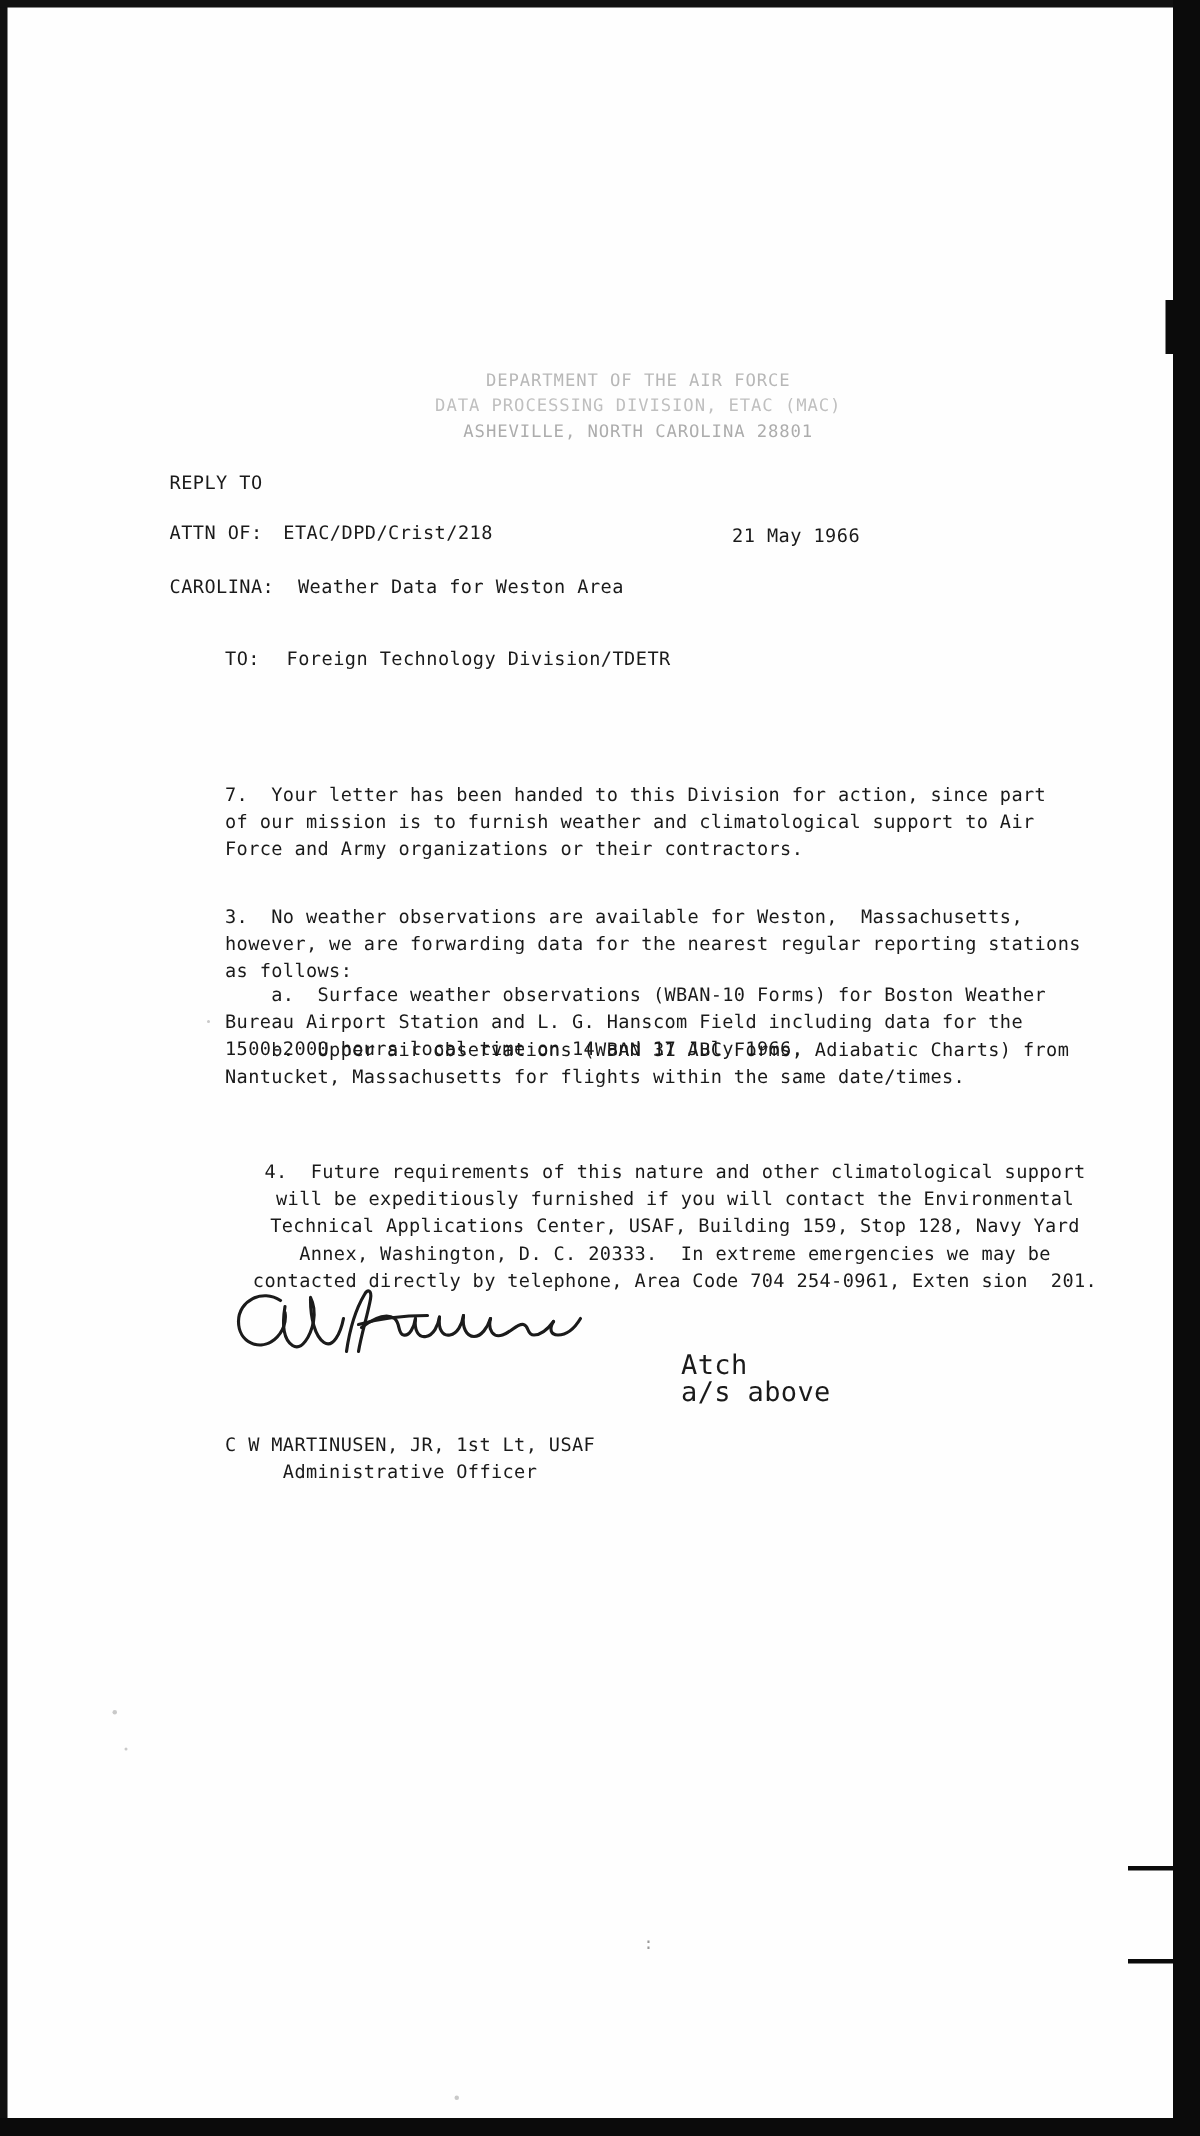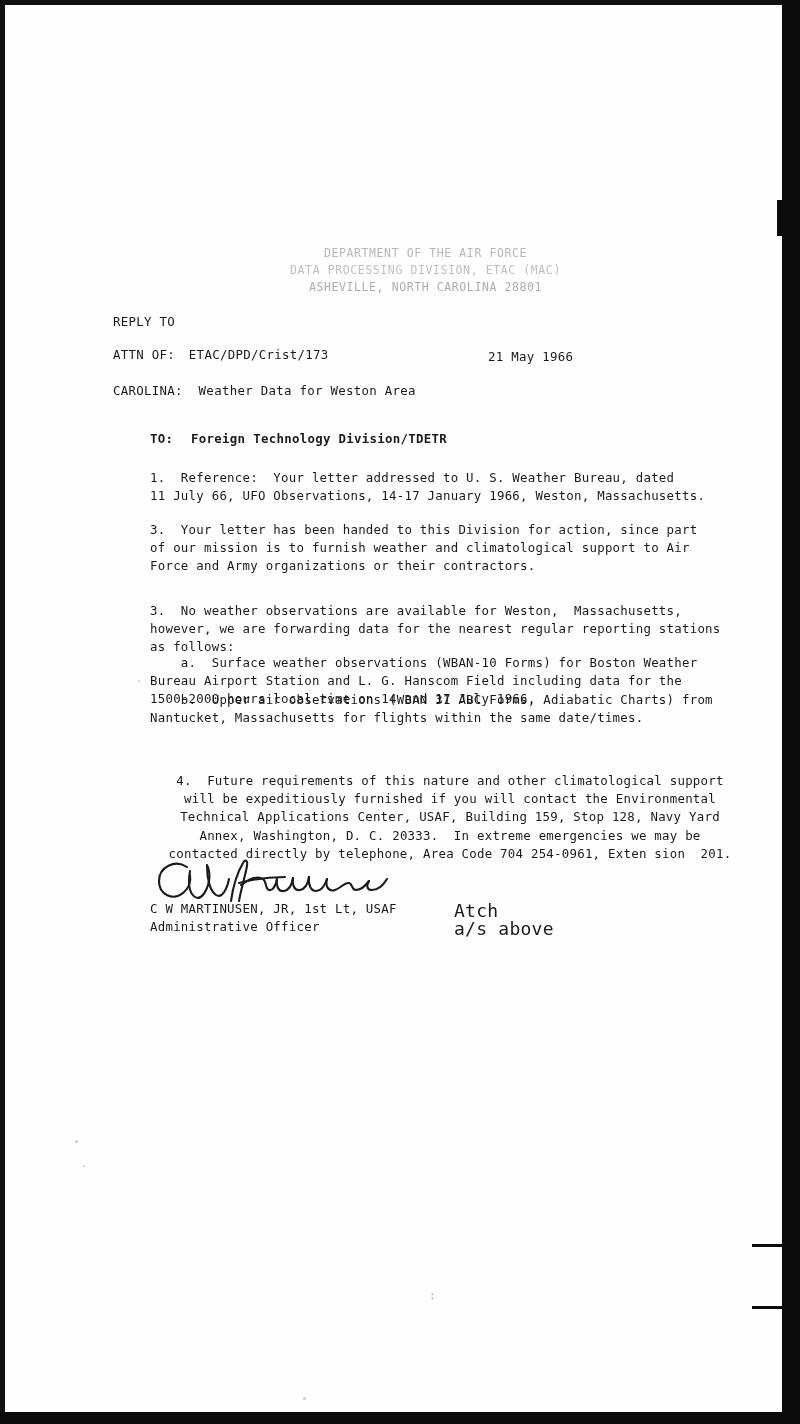--- a/index.html
+++ b/index.html
@@ -111,21 +111,20 @@
     letter-spacing: 0.3px;
   }
   .subject-label { display: inline-block; }
   .subject-val { display: inline-block; margin-left: 8px; }
 
   .to-row {
     position: absolute;
     left: 145px; top: 426px;
     font-size: 12.4px;
     letter-spacing: 0.3px;
-    font-weight: bold;
   }
   .to-label { display: inline-block; }
   .to-val { display: inline-block; margin-left: 10px; }
 
   .para {
     position: absolute;
     left: 145px;
     width: 600px;
     font-size: 12.4px;
     line-height: 18.2px;
@@ -142,24 +141,25 @@
   .sig {
     position: absolute;
     left: 148px; top: 852px;
     width: 260px;
     height: 50px;
   }
   .sig svg { display: block; }
 
   .signer-block {
     position: absolute;
-    left: 145px; top: 895px;
+    left: 145px; top: 949px;
     font-size: 12.4px;
     line-height: 18px;
     letter-spacing: 0.25px;
+    text-align: center;
   }
   .atch-block {
     position: absolute;
     left: 449px; top: 897px;
     font-size: 18px;
     line-height: 18px;
     letter-spacing: 0.25px;
   }
 
   .speck {
@@ -190,38 +190,36 @@
     <div class="letterhead">
       <div class="l1">DEPARTMENT OF THE AIR FORCE</div>
       <div class="l2">DATA PROCESSING DIVISION, ETAC (MAC)</div>
       <div class="l3">ASHEVILLE, NORTH CAROLINA 28801</div>
     </div>
 
     <div class="reply-to">REPLY TO</div>
 
     <div class="attn-row">
       <span class="attn-label">ATTN OF:</span>
-      <span class="attn-val">ETAC/DPD/Crist/173</span>
+      <span class="attn-val">ETAC/DPD/Crist/218</span>
     </div>
 
     <div class="date">21 May 1966</div>
 
     <div class="subject-row">
       <span class="subject-label">CAROLINA:</span>
       <span class="subject-val">Weather Data for Weston Area</span>
     </div>
 
     <div class="to-row">
       <span class="to-label">TO:</span>
       <span class="to-val">Foreign Technology Division/TDETR</span>
     </div>
 
-    <div class="para p1">1.  Reference:  Your letter addressed to U. S. Weather Bureau, dated
-11 July 66, UFO Observations, 14-17 January 1966, Weston, Massachusetts.</div>
-    <div class="para p2">3.  Your letter has been handed to this Division for action, since part
+    <div class="para p2">7.  Your letter has been handed to this Division for action, since part
 of our mission is to furnish weather and climatological support to Air
 Force and Army organizations or their contractors.</div>
     <div class="para p3">3.  No weather observations are available for Weston,  Massachusetts,
 however, we are forwarding data for the nearest regular reporting stations
 as follows:</div>
     <div class="para pa">    a.  Surface weather observations (WBAN-10 Forms) for Boston Weather
 Bureau Airport Station and L. G. Hanscom Field including data for the
 1500-2000 hours local time on 14 and 17 July 1966.</div>
     <div class="para pb">    b.  Upper air observations (WBAN 31 ABC Forms, Adiabatic Charts) from
 Nantucket, Massachusetts for flights within the same date/times.</div>

